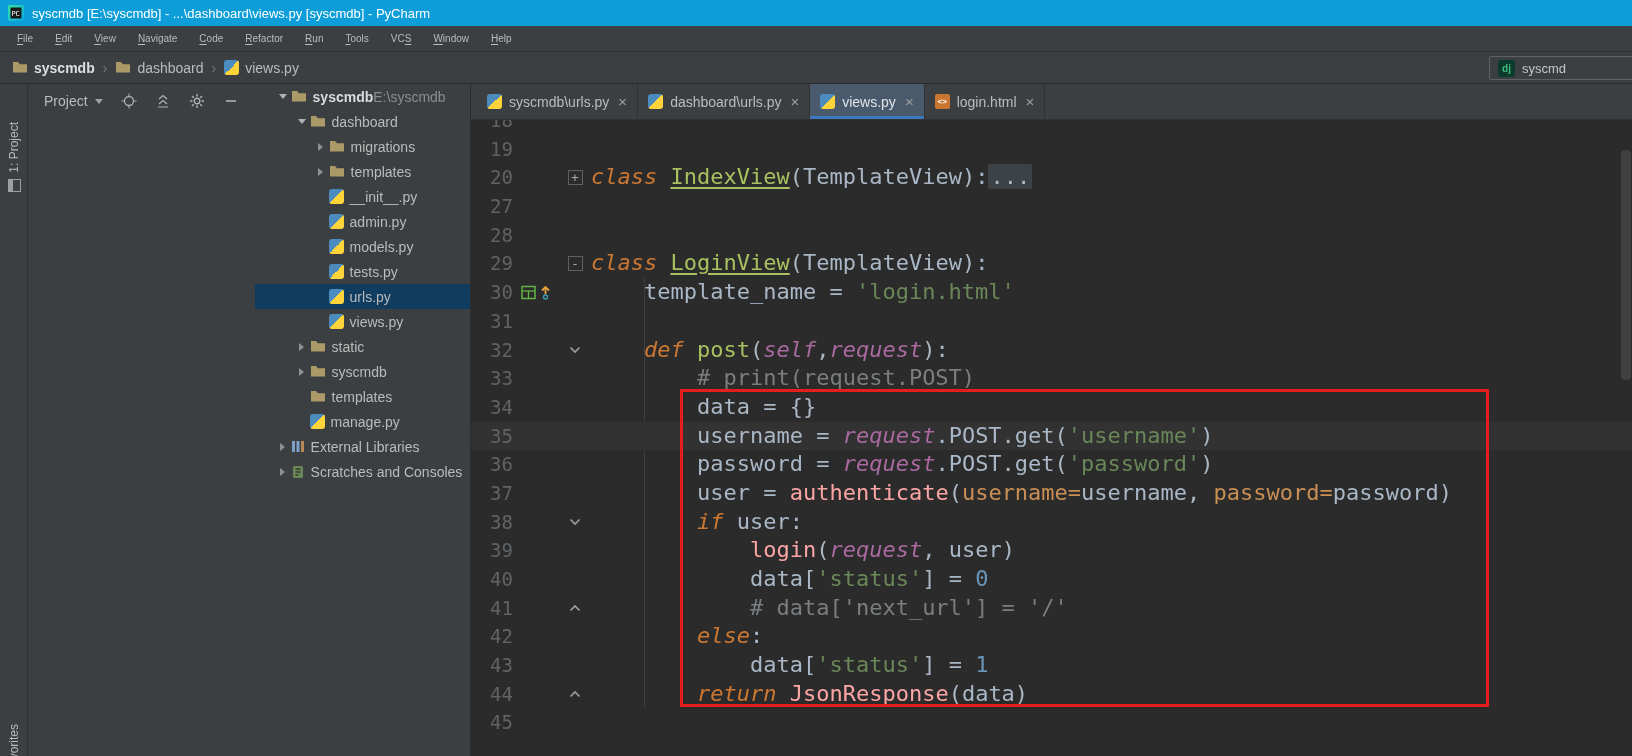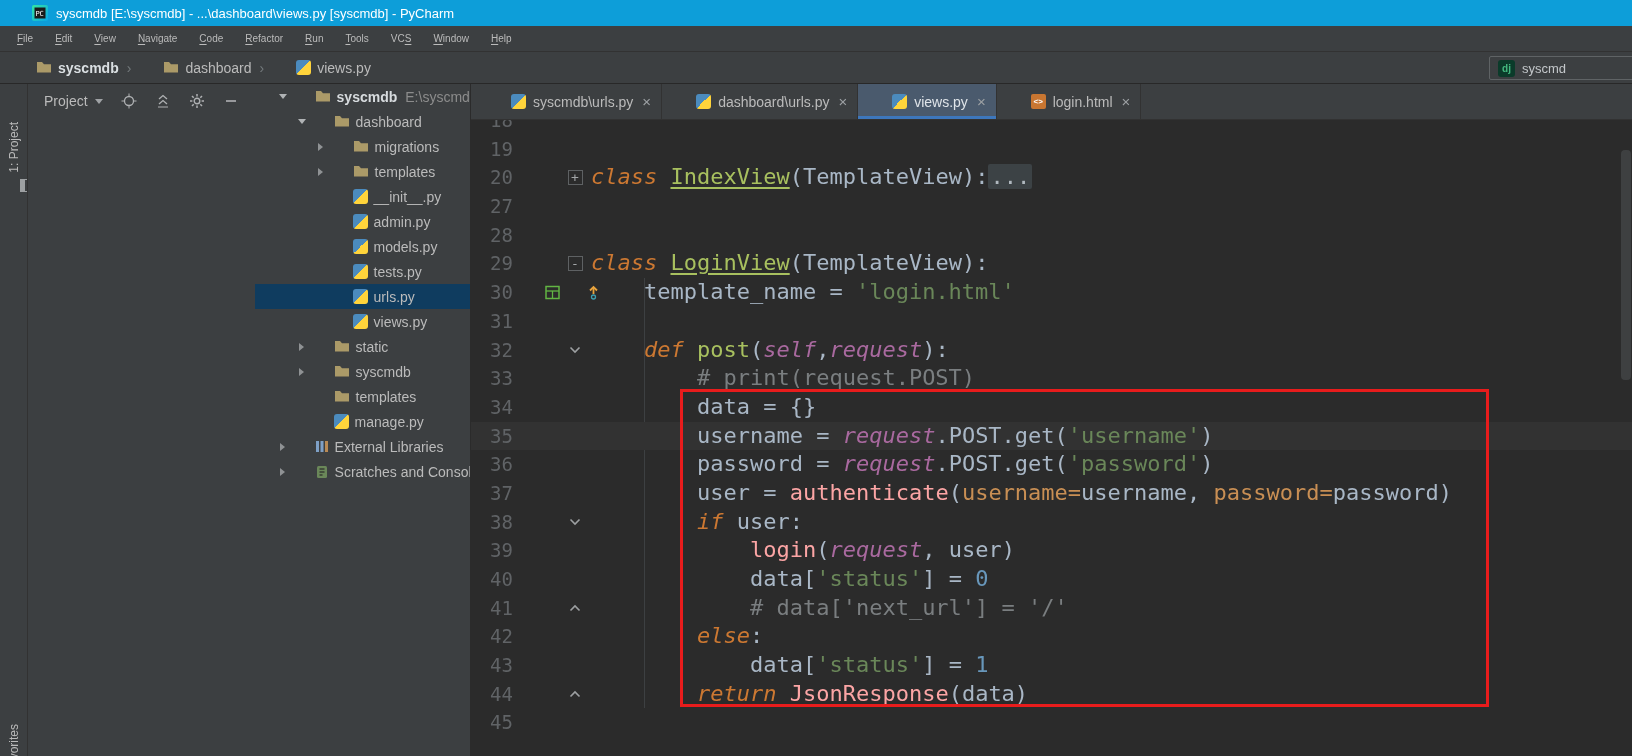--- a/index.html
+++ b/index.html
@@ -22,21 +22,21 @@
 .project{width:442px;background:#3c3f41;flex-shrink:0;display:flex;flex-direction:row;}
 .pheader{height:34px;display:flex;align-items:center;padding:0 12px 0 16px;font-size:14px;color:#bbbbbb;gap:7px;flex-shrink:0;}
 .pheader .spacer{flex:1;}
 .tool-ico{width:24px;height:22px;display:inline-flex;align-items:center;justify-content:center;}
 .caret-down{width:0;height:0;border-left:4px solid transparent;border-right:4px solid transparent;border-top:5px solid #9fa2a5;display:inline-block;}
 .tree{flex:1;font-size:14px;color:#bbbbbb;overflow:hidden;}
 .trow{height:25px;display:flex;align-items:center;}
 .trow.selected{background:#0f3c5f;}
 .trow .label{margin-left:6px;white-space:pre;}
 .trow.bold .label{font-weight:bold;color:#d7dbde;}
-.suffix{margin-left:8px;color:#8c8c8c;}
+.suffix{color:#8c8c8c;}
 .arrcell{width:16px;flex-shrink:0;display:flex;justify-content:center;}
 .tri-down{width:0;height:0;border-left:4px solid transparent;border-right:4px solid transparent;border-top:5px solid #b0b3b5;}
 .tri-right{width:0;height:0;border-top:4px solid transparent;border-bottom:4px solid transparent;border-left:5px solid #8f9294;}
 .editor-pane{flex:1;display:flex;flex-direction:column;min-width:0;background:#2b2b2b;border-left:1px solid #2b2b2b;}
 .tabbar{height:36px;background:#3c3f41;border-bottom:1px solid #323232;display:flex;align-items:stretch;padding-left:6px;flex-shrink:0;}
 .tab{display:flex;align-items:center;gap:7px;padding:0 10px;font-size:14px;color:#bbbbbb;border-right:1px solid #323232;}
 .tab.active{background:#4a5a6d;color:#dfe4e9;box-shadow:inset 0 -3px 0 #3d77bd;}
 .tab-close{color:#9da1a4;font-size:15px;margin-left:2px;}
 .editor-wrap{flex:1;position:relative;overflow:hidden;font-family:"DejaVu Sans Mono",monospace;}
 .code-area{position:absolute;top:-14px;left:0;right:0;font-size:22px;line-height:28.7px;}
@@ -54,21 +54,21 @@
 .tk-cmt{color:#7a7e80;}
 .tk-num{color:#6897bb;}
 .tk-prm{color:#a9699f;font-style:italic;}
 .tk-call{color:#fca5a5;}
 .tk-kwarg{color:#c98f54;}
 .tk-fold{background:#3c4245;border-radius:2px;padding:0 2px;color:#b0b8bf;}
 .annotation-box{position:absolute;left:209px;top:269px;width:809px;height:318px;border:3px solid #e81c1c;pointer-events:none;z-index:5;}
 .indent-guide{position:absolute;left:173px;top:158px;width:1px;height:430px;background:#3d4042;}
 .vscroll{position:absolute;right:0;top:0;width:12px;height:100%;}
 .vthumb{position:absolute;right:1px;top:30px;width:10px;height:230px;background:#4f5254;border-radius:4px;opacity:.55;}
-.ico{display:inline-flex;align-items:center;flex-shrink:0;margin-left:24px;}
+.ico{display:inline-flex;align-items:center;flex-shrink:0;}
 .py-ico{width:15px;height:15px;border-radius:3px;background:linear-gradient(135deg,#4b8bbe 50%,#ffd43b 50%);display:inline-block;}
 .html-ico{width:15px;height:15px;background:#c97631;color:#fff;font-size:8px;font-weight:bold;display:inline-flex;align-items:center;justify-content:center;border-radius:2px;}
 .dj-ico{width:17px;height:17px;background:#0b3b2a;color:#43b97f;font-weight:bold;font-size:10px;display:inline-flex;align-items:center;justify-content:center;border-radius:3px;}
 </style>
 </head>
 <body>
 
 <div class="titlebar">
   <span class="ico">
       <svg width="16" height="16" viewBox="0 0 16 16">

